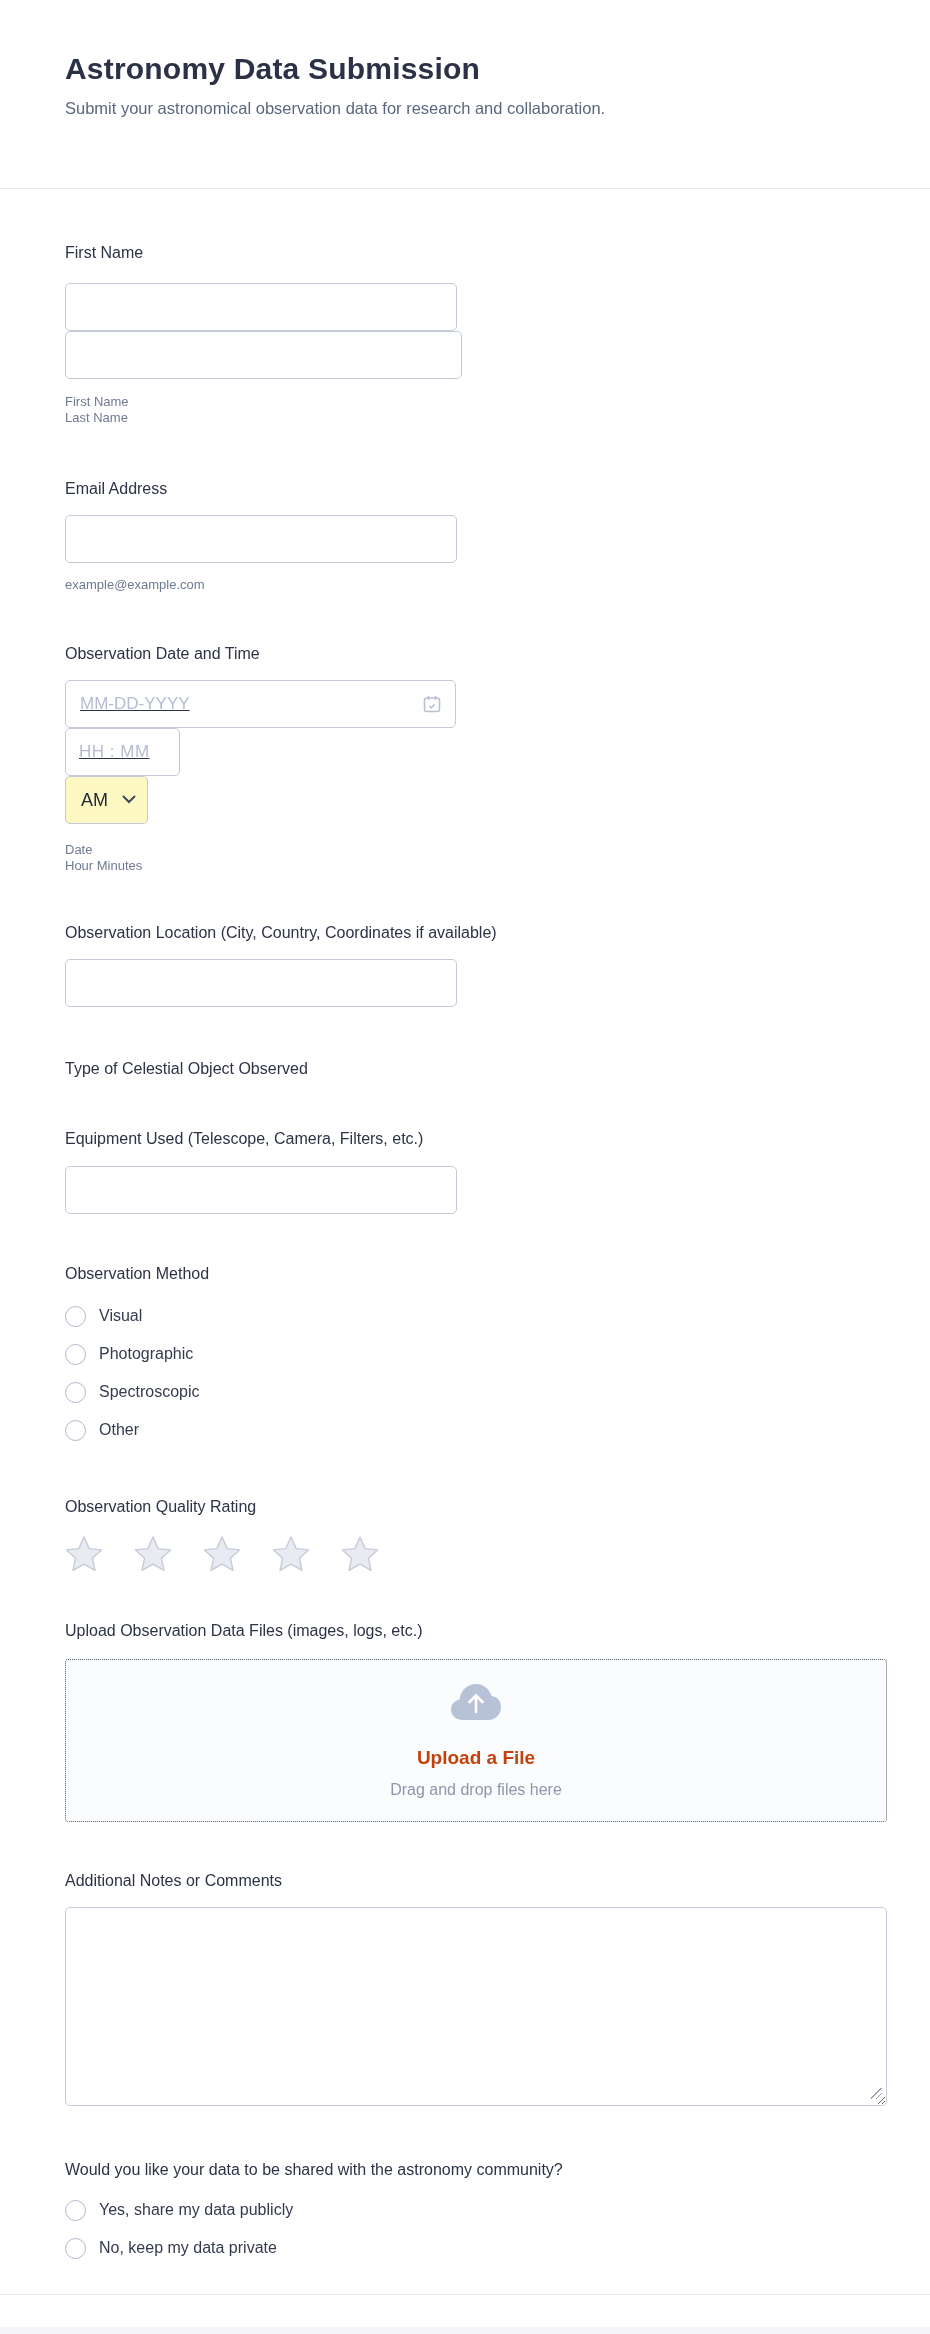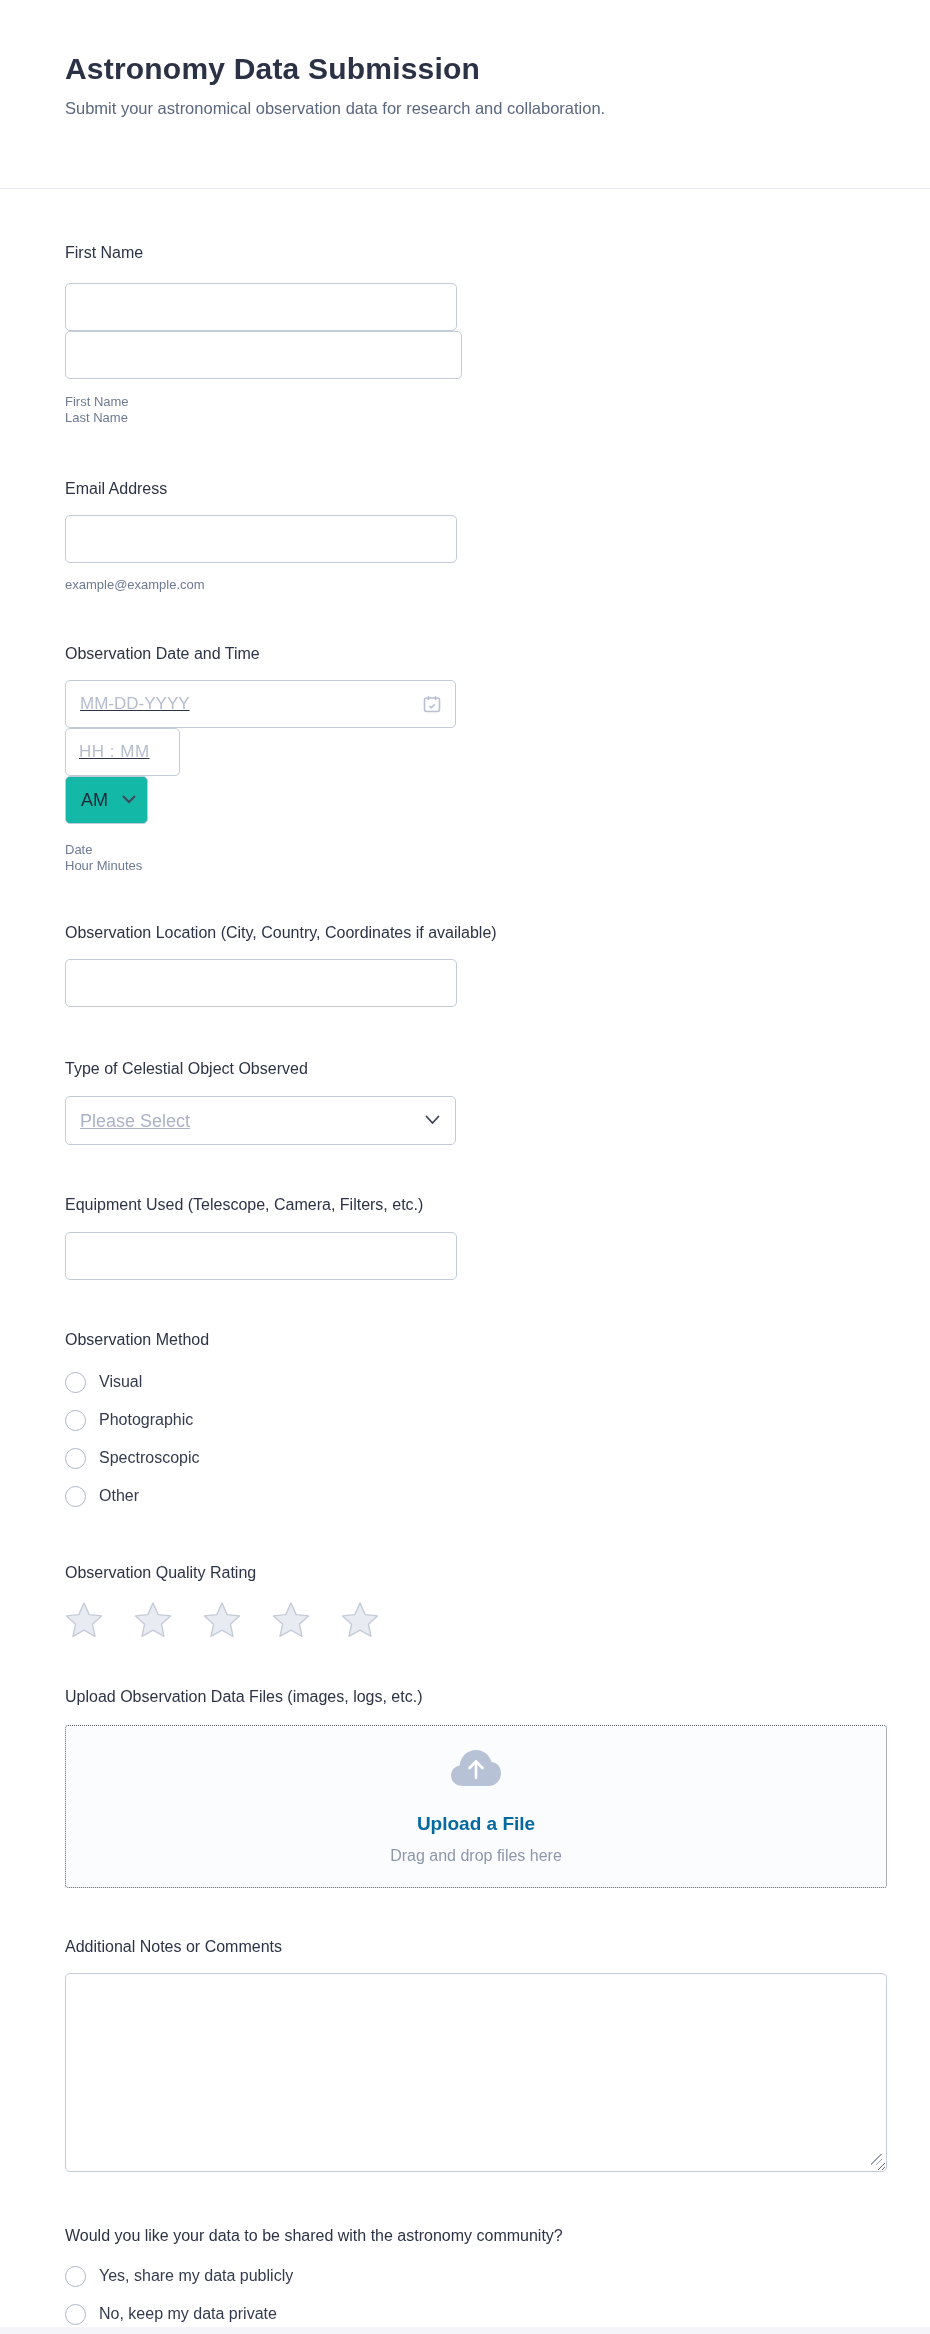--- a/index.html
+++ b/index.html
@@ -81,21 +81,21 @@
   .date-wrap { width: 391px; margin-right: 5px; }
   .date-input { width: 391px; padding-right: 44px; }
   .cal-icon { position: absolute; right: 14px; top: 14px; width: 20px; height: 20px; }
   .time-input { width: 115px; margin-right: 9px; text-align: left; padding: 0 0 0 13px; letter-spacing: 0.5px; }
   .ampm-wrap { position: relative; width: 83px; }
   .ampm-select {
     width: 83px; height: 48px;
     -webkit-appearance: none; appearance: none;
     padding: 0 0 0 15px;
     font-size: 18px; font-weight: 500; color: #1f2737;
-    border: 1px solid #c3cad8; border-radius: 5px; background: #14b8a6;
+    border: 1px solid #c3cad8; border-radius: 5px; background: #fef9c3;
     font-family: inherit; outline: none;
   }
   .ampm-chevron, .select-chevron { position: absolute; pointer-events: none; }
   .ampm-chevron { right: 12px; top: 19px; }
   .dt-subs { margin-top: 18px; }
   .dt-sub-date { width: 396px; }
 
   .f-location { margin-top: 49px; }
   .f-location .text-input { width: 392px; margin-top: 16px; }
 
@@ -135,21 +135,21 @@
   .dropzone {
     margin-top: 18px;
     width: 822px; height: 163px;
     border: 1px dotted #565d69;
     border-radius: 3px;
     background: #fbfcfe;
     display: flex; flex-direction: column; align-items: center;
     padding-top: 23px;
     cursor: pointer;
   }
-  .dz-title { margin-top: 26px; font-size: 19px; font-weight: 700; color: #0369a1; }
+  .dz-title { margin-top: 26px; font-size: 19px; font-weight: 700; color: #c2410c; }
   .dz-hint { margin-top: 12px; font-size: 16px; color: #8d96ab; }
 
   .f-notes { margin-top: 49px; }
   .big-textarea {
     margin-top: 16px;
     width: 822px; height: 199px;
     resize: vertical;
     padding: 10px 14px;
     font-size: 16px;
   }
@@ -242,28 +242,20 @@
       </div>
     </div>
 
     <div class="field f-location">
       <div class="field-label">Observation Location (City, Country, Coordinates if available)</div>
       <input class="text-input" type="text" value="" style="">
     </div>
 
     <div class="field f-objecttype">
       <div class="field-label">Type of Celestial Object Observed</div>
-      <div class="select-wrap">
-        <select class="select-input">
-          <option value="">Please Select</option>
-        </select>
-        <svg class="select-chevron" width="15" height="10" viewBox="0 0 15 10" fill="none" stroke="#3c4456" stroke-width="1.8" stroke-linecap="round">
-          <polyline points="1.5,1.5 7.5,8 13.5,1.5"></polyline>
-        </svg>
-      </div>
     </div>
 
     <div class="field f-equipment">
       <div class="field-label">Equipment Used (Telescope, Camera, Filters, etc.)</div>
       <input class="text-input" type="text" value="" style="">
     </div>
 
     <div class="field f-method">
       <div class="field-label">Observation Method</div>
       <div class="radio-row first">

